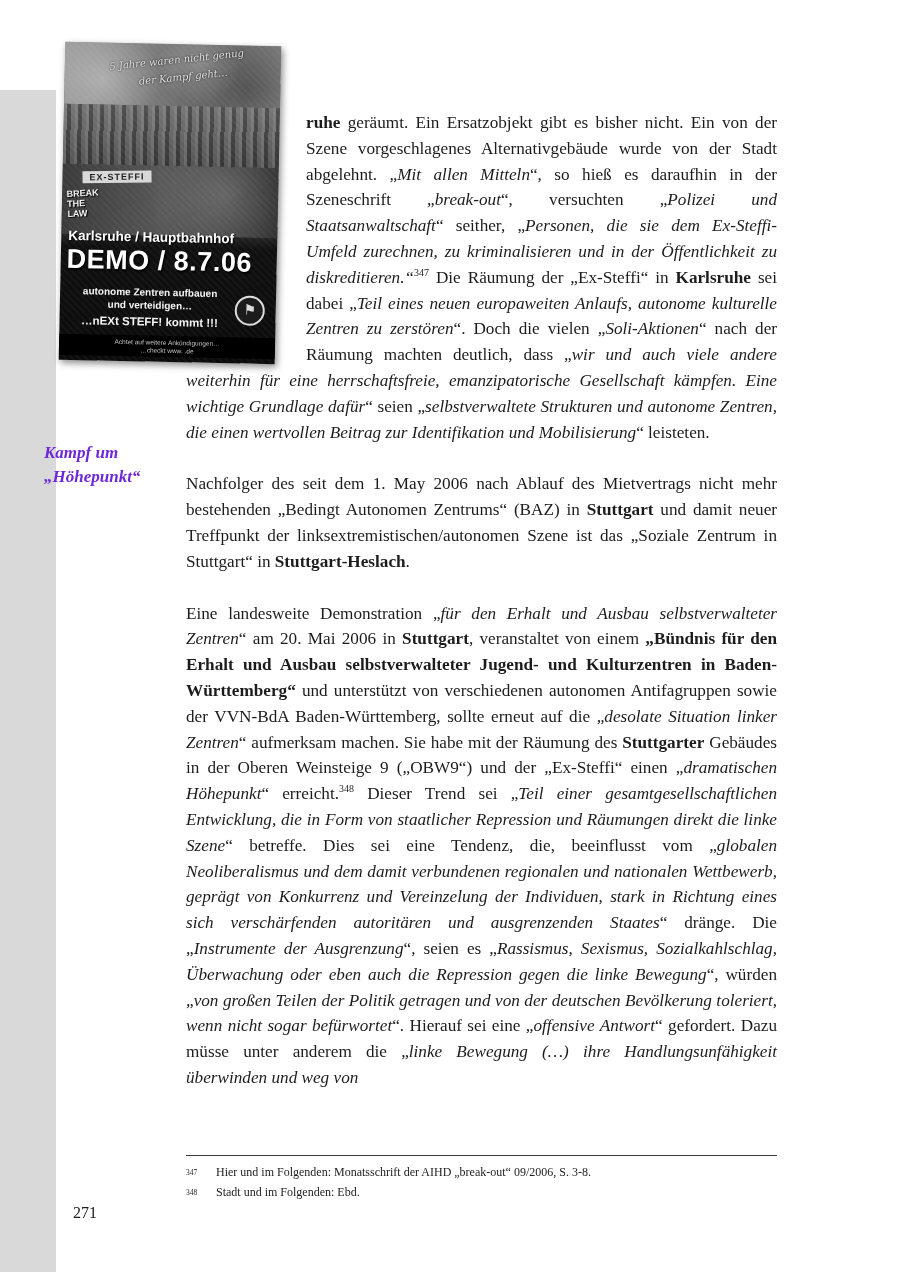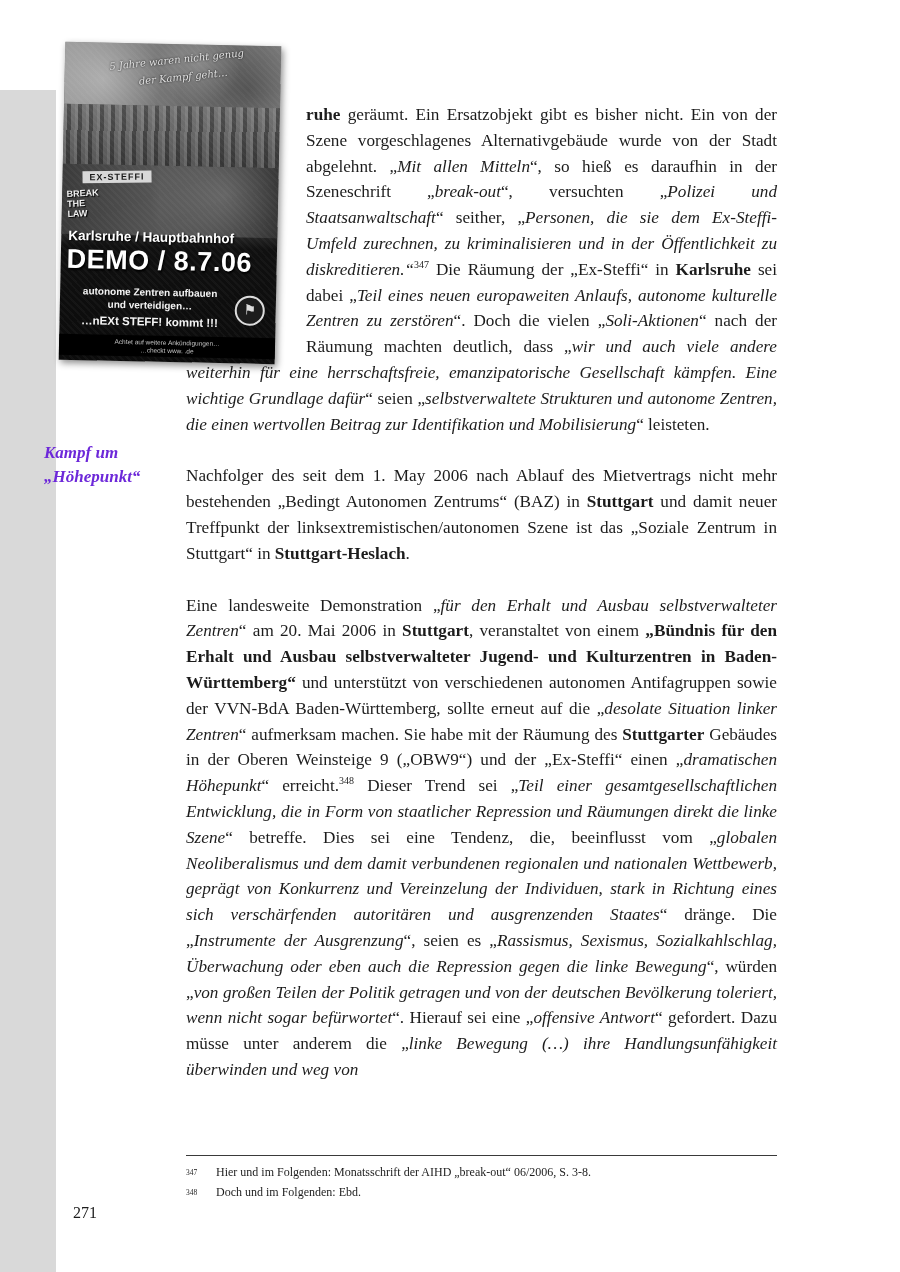--- a/index.html
+++ b/index.html
@@ -104,21 +104,21 @@
 
   
   .margin-note {
     position:absolute; left:44px; top:441px; width:140px;
     font-weight:bold; font-style:italic; font-size:17px; line-height:24px;
     color:#6d28d9;
   }
 
   
   .content {
-    position:absolute; left:186px; top:102px; width:591px;
+    position:absolute; left:186px; top:110px; width:591px;
   }
   .content p {
     margin:0 0 26px 0;
     font-size:17.2px; line-height:25.8px;
     text-align:justify;
     color:#1c1c1c;
   }
   .poster-spacer {
     float:left; width:120px; height:255px;
   }
@@ -183,23 +183,23 @@
     <div class="poster-spacer"></div>
     <p><span class="seg-b">ruhe</span><span> geräumt. Ein Ersatzobjekt gibt es bisher nicht. Ein von der Szene vorgeschlagenes Alternativgebäude wurde von der Stadt abgelehnt. „</span><span class="seg-i">Mit allen Mitteln</span><span>“, so hieß es daraufhin in der Szeneschrift „</span><span class="seg-i">break-out</span><span>“, versuchten „</span><span class="seg-i">Polizei und Staatsanwaltschaft</span><span>“ seither, „</span><span class="seg-i">Personen, die sie dem Ex-Steffi-Umfeld zurechnen, zu kriminalisieren und in der Öffentlichkeit zu diskreditieren.“</span><span class="seg-sup">347</span><span> Die Räumung der „Ex-Steffi“ in </span><span class="seg-b">Karlsruhe</span><span> sei dabei „</span><span class="seg-i">Teil eines neuen europaweiten Anlaufs, autonome kulturelle Zentren zu zerstören</span><span>“. Doch die vielen „</span><span class="seg-i">Soli-Aktionen</span><span>“ nach der Räumung machten deutlich, dass „</span><span class="seg-i">wir und auch viele andere weiterhin für eine herrschaftsfreie, emanzipatorische Gesellschaft kämpfen. Eine wichtige Grundlage dafür</span><span>“ seien „</span><span class="seg-i">selbstverwaltete Strukturen und autonome Zentren, die einen wertvollen Beitrag zur Identifikation und Mobilisierung</span><span>“ leisteten.</span></p>
     <p><span>Nachfolger des seit dem 1. May 2006 nach Ablauf des Mietvertrags nicht mehr bestehenden „Bedingt Autonomen Zentrums“ (BAZ) in </span><span class="seg-b">Stuttgart</span><span> und damit neuer Treffpunkt der linksextremistischen/autonomen Szene ist das „Soziale Zentrum in Stuttgart“ in </span><span class="seg-b">Stuttgart-Heslach</span><span>.</span></p>
     <p><span>Eine landesweite Demonstration „</span><span class="seg-i">für den Erhalt und Ausbau selbstverwalteter Zentren</span><span>“ am 20. Mai 2006 in </span><span class="seg-b">Stuttgart</span><span>, veranstaltet von einem </span><span class="seg-b">„Bündnis für den Erhalt und Ausbau selbstverwalteter Jugend- und Kulturzentren in Baden-Württemberg“</span><span> und unterstützt von verschiedenen autonomen Antifagruppen sowie der VVN-BdA Baden-Württemberg, sollte erneut auf die „</span><span class="seg-i">desolate Situation linker Zentren</span><span>“ aufmerksam machen. Sie habe mit der Räumung des </span><span class="seg-b">Stuttgarter</span><span> Gebäudes in der Oberen Weinsteige 9 („OBW9“) und der „Ex-Steffi“ einen „</span><span class="seg-i">dramatischen Höhepunkt</span><span>“ erreicht.</span><span class="seg-sup">348</span><span> Dieser Trend sei „</span><span class="seg-i">Teil einer gesamtgesellschaftlichen Entwicklung, die in Form von staatlicher Repression und Räumungen direkt die linke Szene</span><span>“ betreffe. Dies sei eine Tendenz, die, beeinflusst vom „</span><span class="seg-i">globalen Neoliberalismus und dem damit verbundenen regionalen und nationalen Wettbewerb, geprägt von Konkurrenz und Vereinzelung der Individuen, stark in Richtung eines sich verschärfenden autoritären und ausgrenzenden Staates</span><span>“ dränge. Die „</span><span class="seg-i">Instrumente der Ausgrenzung</span><span>“, seien es „</span><span class="seg-i">Rassismus, Sexismus, Sozialkahlschlag, Überwachung oder eben auch die Repression gegen die linke Bewegung</span><span>“, würden „</span><span class="seg-i">von großen Teilen der Politik getragen und von der deutschen Bevölkerung toleriert, wenn nicht sogar befürwortet</span><span>“. Hierauf sei eine „</span><span class="seg-i">offensive Antwort</span><span>“ gefordert. Dazu müsse unter anderem die „</span><span class="seg-i">linke Bewegung (…) ihre Handlungsunfähigkeit überwinden und weg von</span></p>
   </div>
 
   <div class="footnotes">
     <div class="fn-rule"></div>
     <div class="fn">
       <span class="fn-num">347</span>
-      <span class="fn-text">Hier und im Folgenden: Monatsschrift der AIHD „break-out“ 06/2006, S. 3-8.</span>
+      <span class="fn-text">Hier und im Folgenden: Monatsschrift der AIHD „break-out“ 09/2006, S. 3-8.</span>
     </div>
     <div class="fn">
       <span class="fn-num">348</span>
-      <span class="fn-text">Doch und im Folgenden: Ebd.</span>
+      <span class="fn-text">Stadt und im Folgenden: Ebd.</span>
     </div>
   </div>
 
   <div class="page-number">271</div>
 
 </div>
 
 </body></html>

